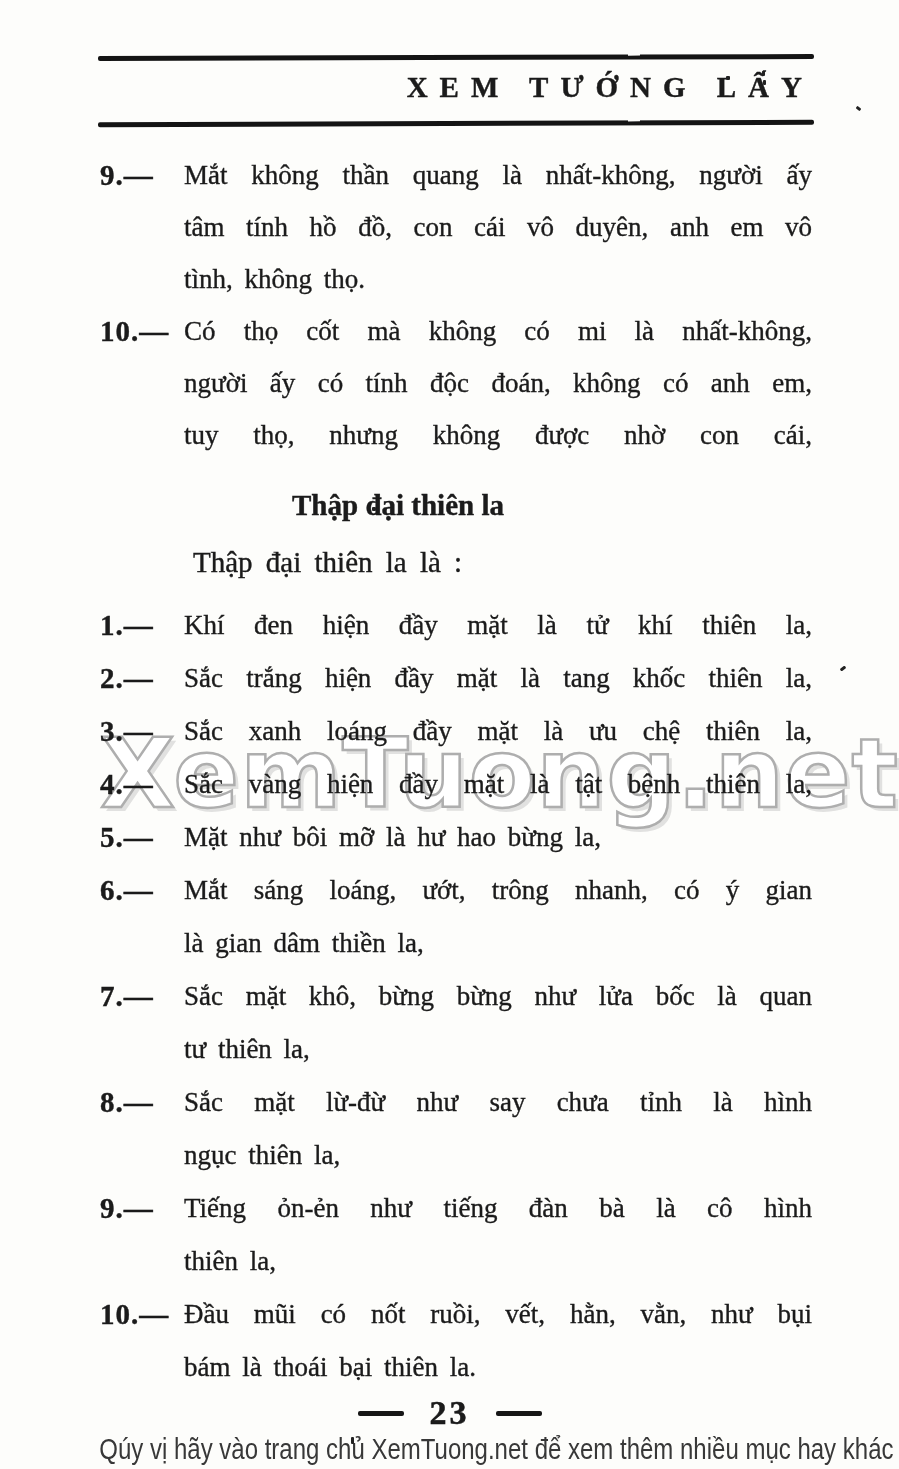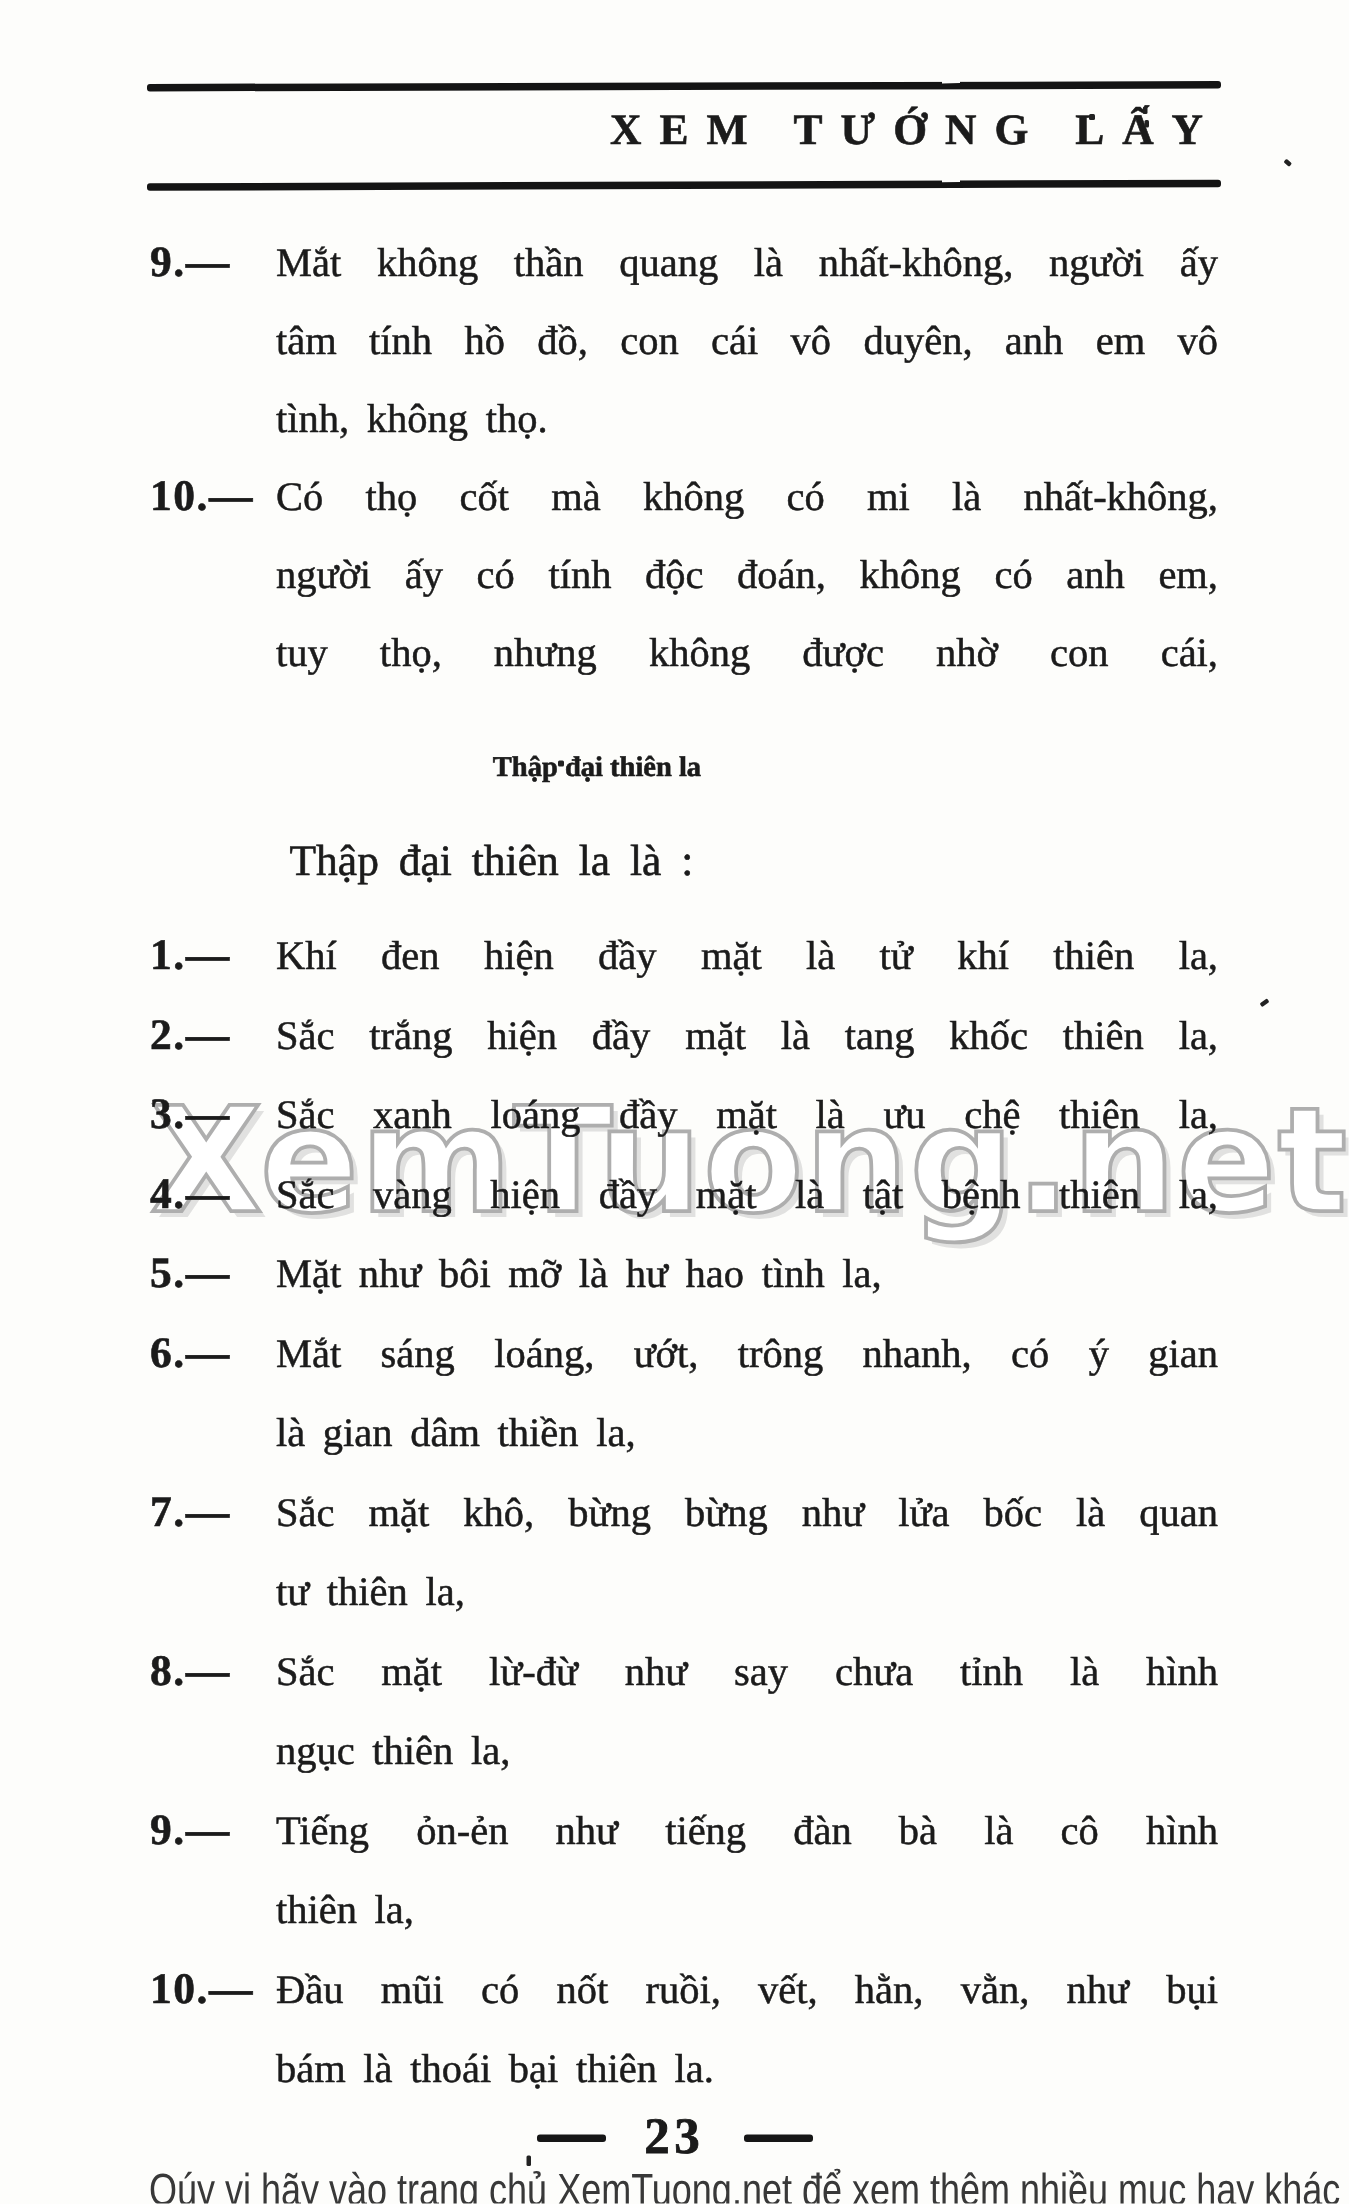--- a/index.html
+++ b/index.html
@@ -53,22 +53,22 @@
   .lines{flex:1 1 auto;min-width:0;}
   .text-line{
     font-size:27px;line-height:52px;word-spacing:5px;
     -webkit-text-stroke:.35px #1b1b1b;white-space:nowrap;
   }
   .list2 .text-line,.list2 .num{line-height:53px;}
   .text-line.j{white-space:normal;text-align:justify;text-align-last:justify;word-spacing:normal;}
 
   
   .section-title{
-    margin-top:40px;margin-left:98px;width:600px;text-align:center;
-    font-size:19px;font-weight:bold;height:36px;
+    margin-top:28px;margin-left:98px;width:600px;text-align:center;
+    font-size:29px;font-weight:bold;height:36px;
     -webkit-text-stroke:.4px #1b1b1b;
   }
   .section-intro{
     margin-top:21px;margin-left:193px;font-size:29px;height:36px;
     word-spacing:6px;-webkit-text-stroke:.4px #1b1b1b;
   }
 
   
   .page-number-row{
     text-align:center;font-size:30px;font-weight:bold;height:38px;
@@ -157,21 +157,21 @@
         <div class="item">
           <span class="num">4.—</span>
           <div class="lines">
             <div class="text-line j">Sắc vàng hiện đầy mặt là tật bệnh thiên la,</div>
           </div>
         </div>
 
         <div class="item">
           <span class="num">5.—</span>
           <div class="lines">
-            <div class="text-line">Mặt như bôi mỡ là hư hao tình la,</div>
+            <div class="text-line">Mặt như bôi mỡ là hư hao bừng la,</div>
           </div>
         </div>
 
         <div class="item">
           <span class="num">6.—</span>
           <div class="lines">
             <div class="text-line j">Mắt sáng loáng, ướt, trông nhanh, có ý gian</div>
             <div class="text-line">là gian dâm thiền la,</div>
           </div>
         </div>

